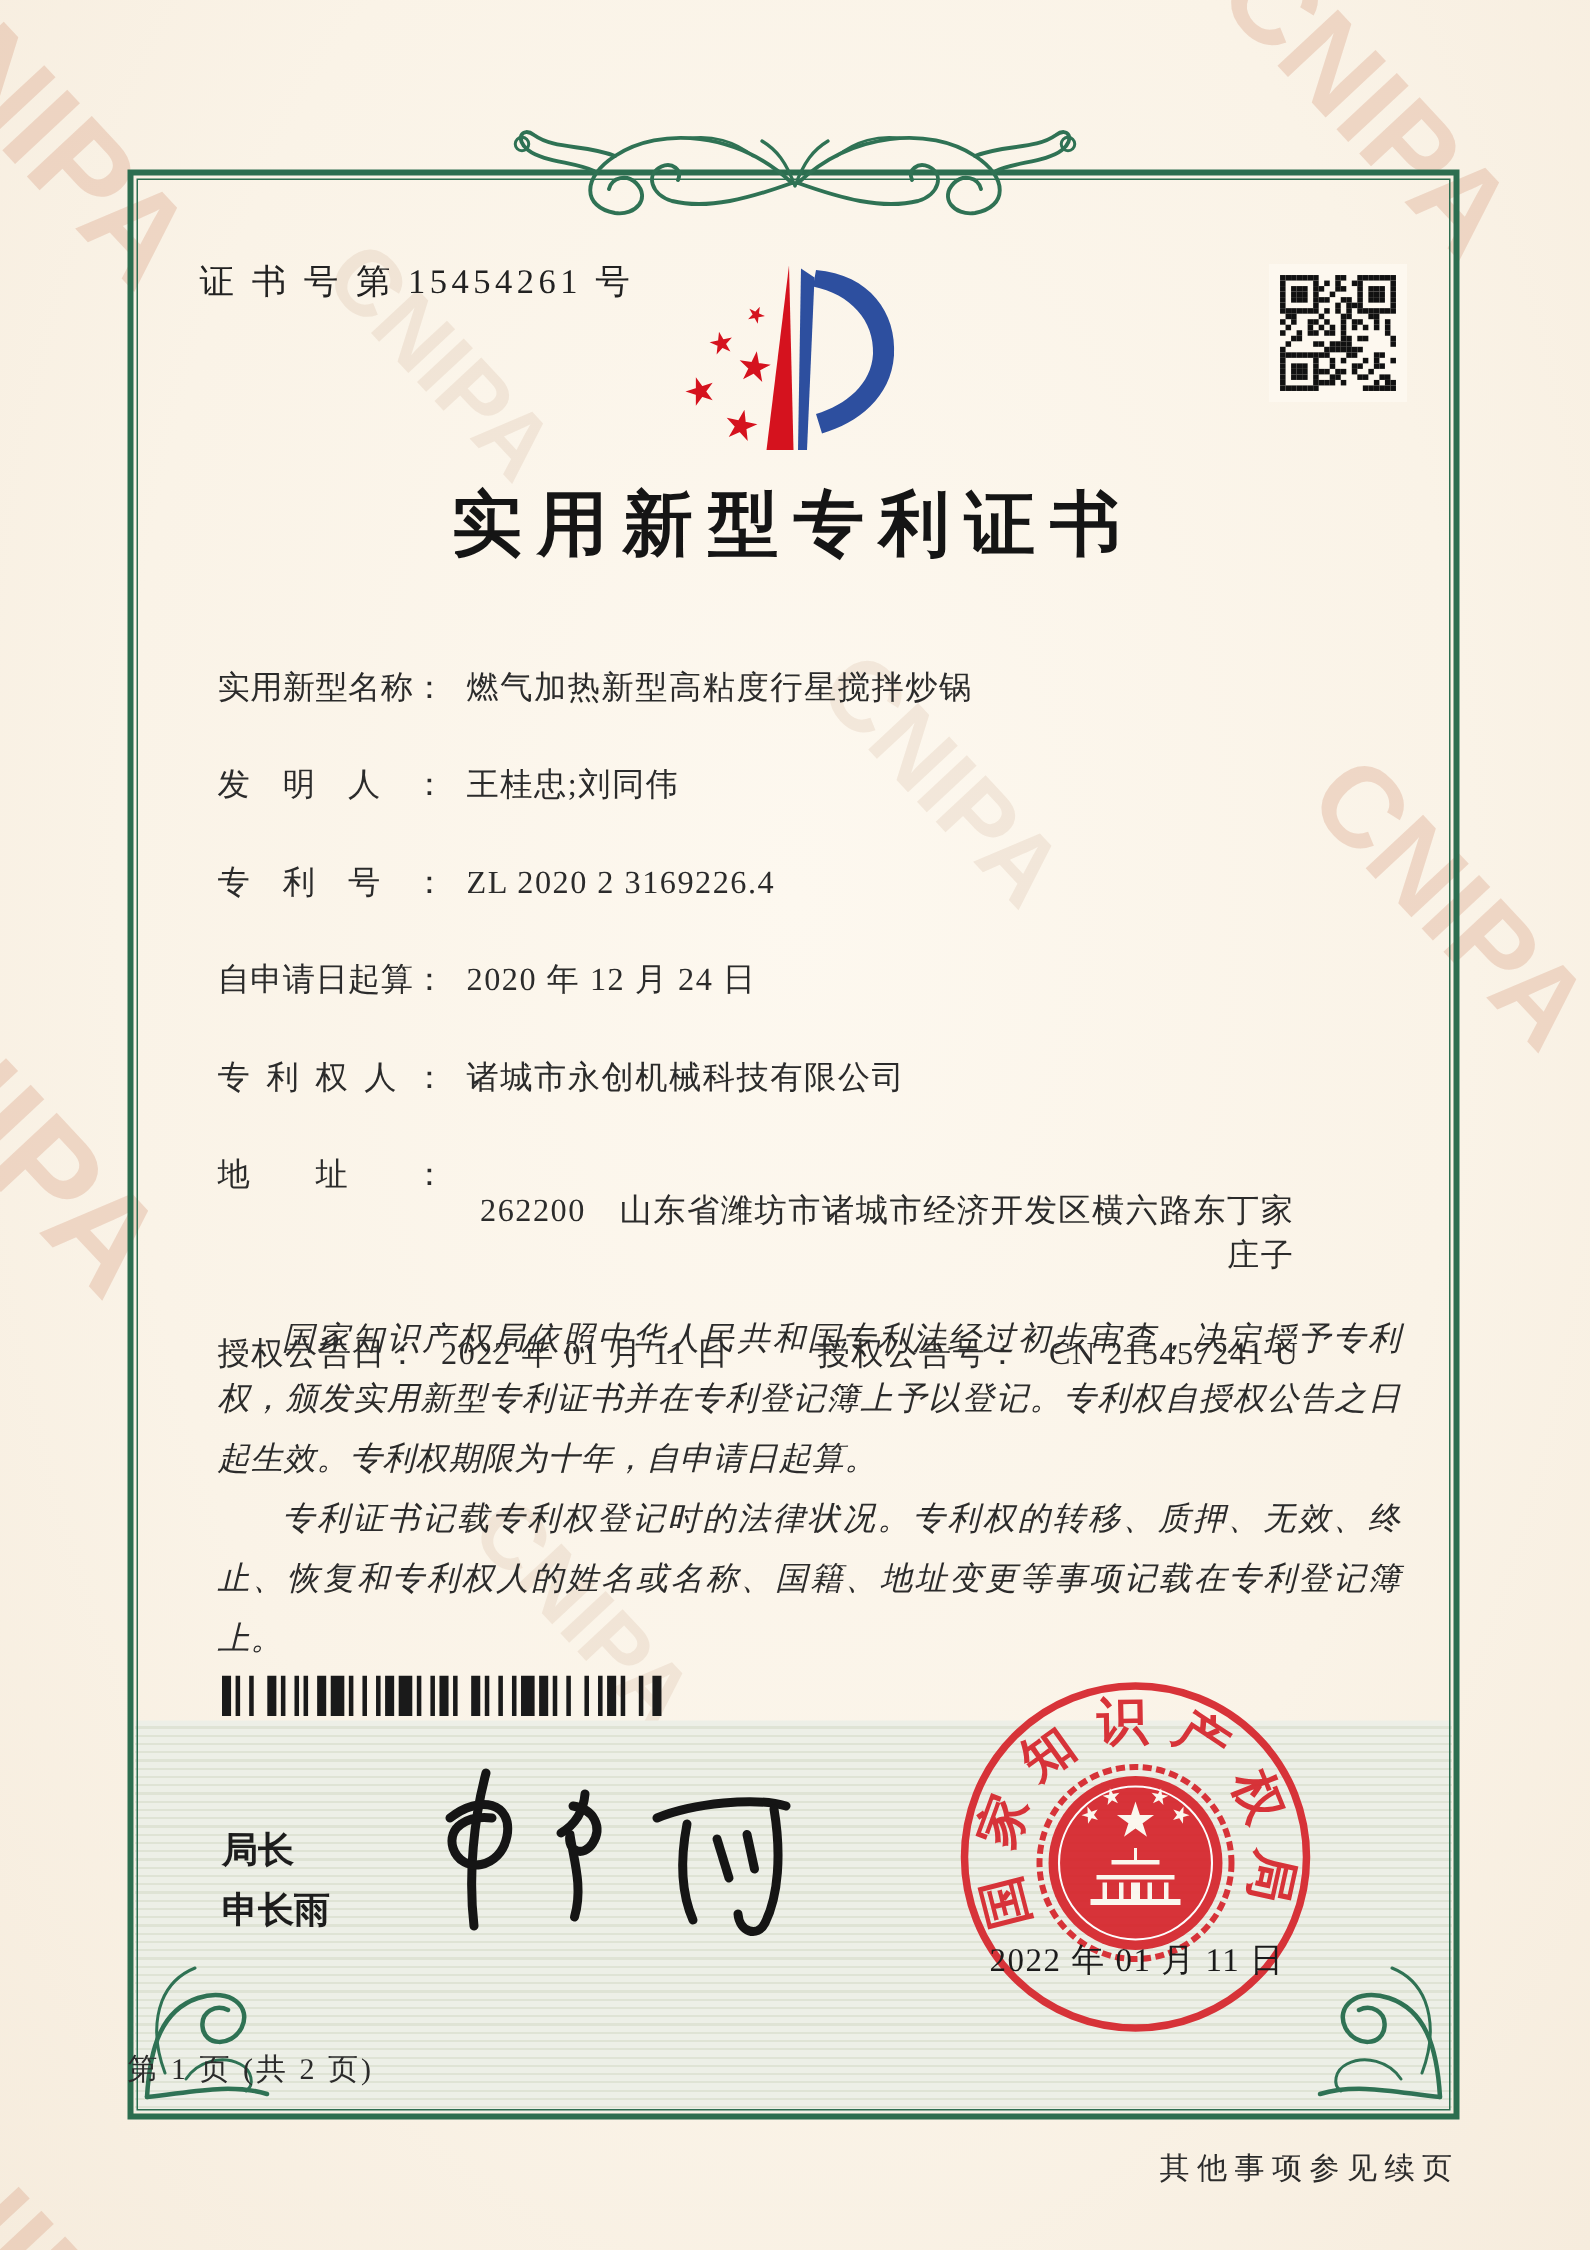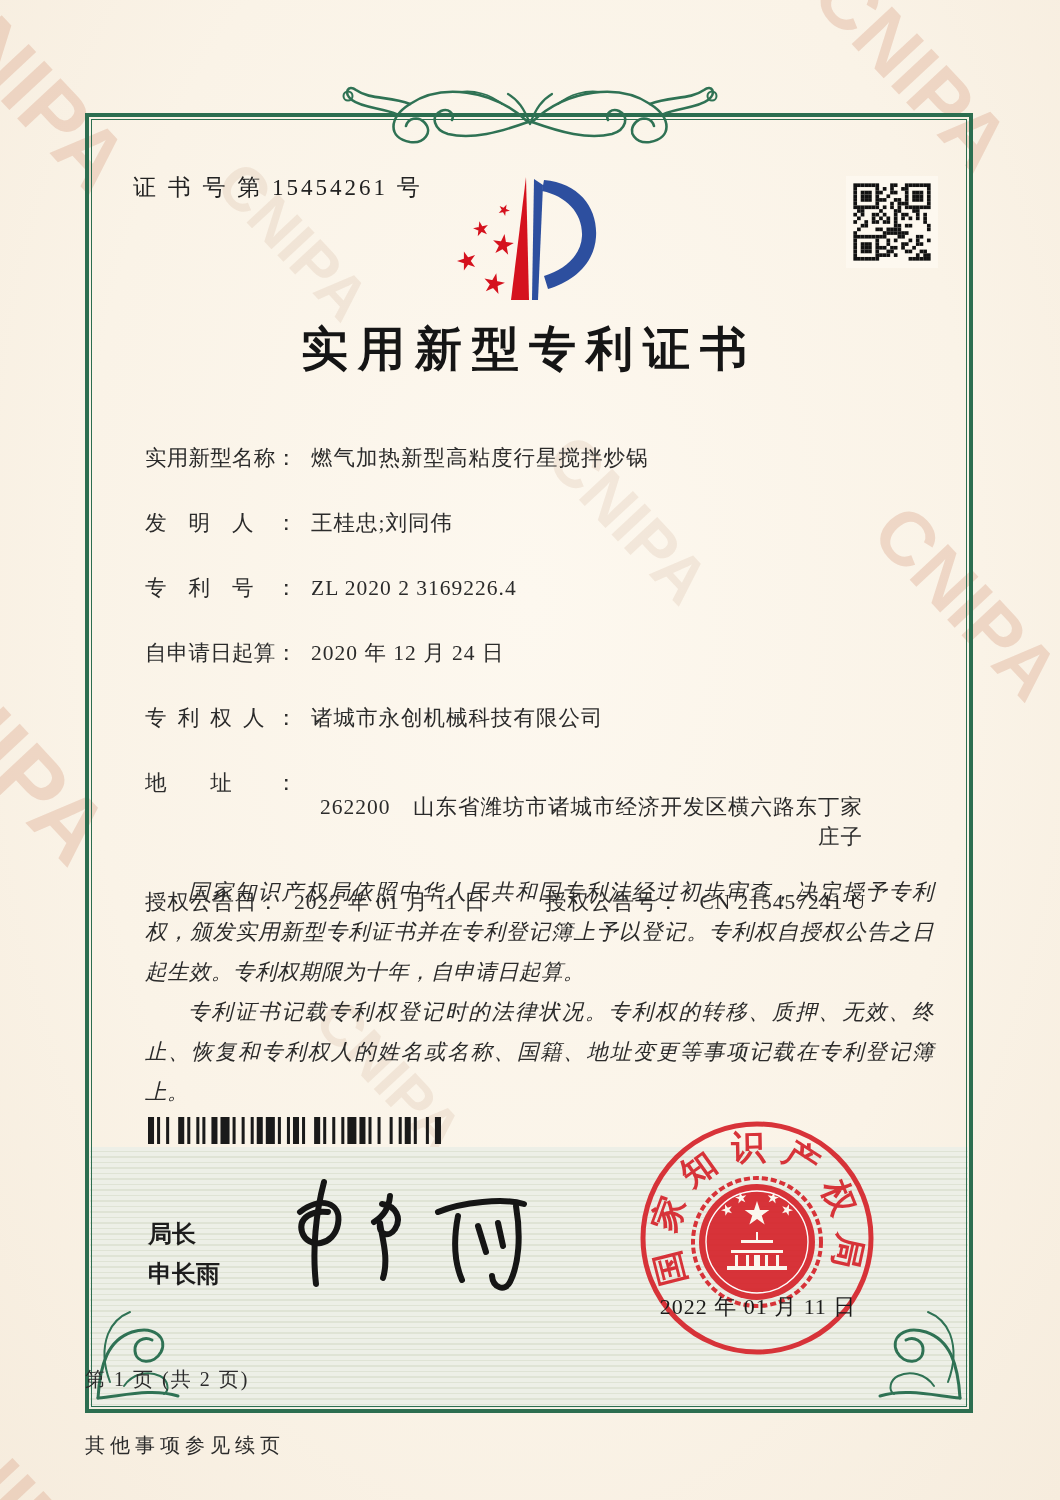--- a/index.html
+++ b/index.html
@@ -45,21 +45,21 @@
   .barcode{position:absolute;left:148px;top:1117px;width:296px;height:27px;z-index:4;}
   .signer{position:absolute;left:148px;top:1214px;z-index:4;
           font-family:"Liberation Sans","DejaVu Sans",sans-serif;font-weight:600;
           font-size:24px;line-height:40px;color:#1d1d1d;}
   .signature{position:absolute;left:262px;top:1166px;width:292px;height:148px;z-index:4;}
   .seal{position:absolute;left:635px;top:1116px;width:244px;height:244px;z-index:5;opacity:0.93;}
   .seal-date{position:absolute;left:648px;top:1292px;width:220px;text-align:center;
              font-size:22px;letter-spacing:1px;color:#1b1b1b;z-index:6;}
   .page-num{position:absolute;left:85px;width:888px;top:1366px;
             font-size:20px;letter-spacing:2px;z-index:4;}
-  .note{position:absolute;left:85px;width:888px;top:1432px;text-align:left;
+  .note{position:absolute;left:85px;width:888px;top:1432px;text-align:right;
         font-size:20px;letter-spacing:5px;z-index:4;color:#2b2b2b;}
 </style>
 </head>
 <body>
 
 <div class="page">
 
   <span class="wm" style="left:-30px;top:-48px;font-size:86px;">CNIPA</span>
   <span class="wm" style="left:862px;top:-52px;font-size:80px;">CNIPA</span>
   <span class="wm faint" style="left:255px;top:148px;font-size:62px;">CNIPA</span>

